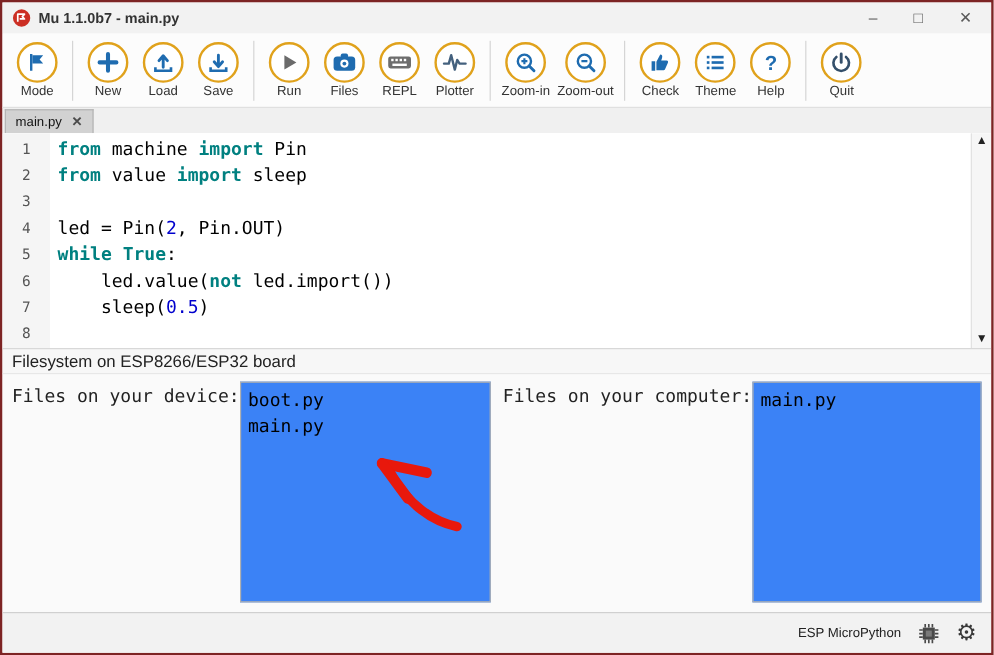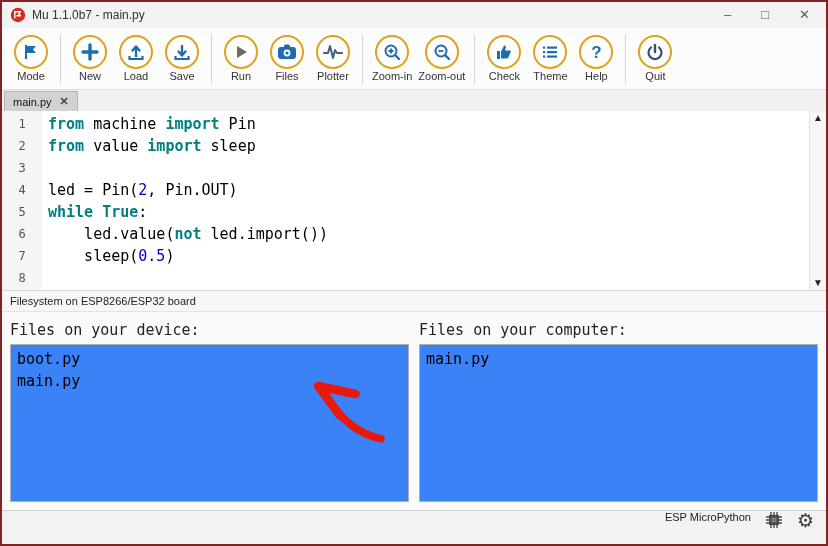--- a/index.html
+++ b/index.html
@@ -3,21 +3,21 @@
 <meta charset="utf-8">
 <style>
   * { box-sizing: border-box; margin: 0; padding: 0; }
   html,body { width:828px; height:546px; }
   body { font-family:"Liberation Sans", sans-serif; background:#fff; }
   .window { width:828px; height:546px; border:2px solid #7d2424; display:flex; flex-direction:column; background:#fff; overflow:hidden; position:relative; }
 
   
   .titlebar { height:26px; background:#f2f2f2; display:flex; align-items:center; padding:0 8px; flex:0 0 auto; }
   .mu-logo { width:16px; height:16px; margin-right:6px; flex:0 0 auto; }
-  .title-text { font-size:12px; color:#333; }
+  .title-text { font-size:12px; color:#333;font-weight:bold; }
   .win-controls { margin-left:auto; display:flex; gap:30px; padding-right:8px; }
   .win-controls span { font-size:13px; color:#5a5a5a; cursor:default; line-height:26px; }
 
   
   .toolbar { height:62px; background:#fcfcfc; border-bottom:1px solid #e0e0e0; display:flex; align-items:center; padding:0 8px; gap:4px; flex:0 0 auto; }
   .tbtn { display:flex; flex-direction:column; align-items:center; min-width:42px; padding:0 1px; cursor:pointer; }
   .tbtn .ring { width:34px; height:34px; border-radius:50%; border:2.5px solid #e0a21c; background:#fff; display:flex; align-items:center; justify-content:center; }
   .tbtn .lbl { font-size:11px; color:#333; margin-top:1px; white-space:nowrap; }
   .sep { width:1px; height:50px; background:#d5d5d5; margin:0 4px; flex:0 0 auto; }
   .icon-glyph { font-size:17px; font-weight:bold; color:#1f6cb0; line-height:1; }
@@ -33,32 +33,32 @@
   .crow { display:flex; height:22px; line-height:22px; font-family:"DejaVu Sans Mono", monospace; font-size:15px; }
   .lnum { width:40px; flex:0 0 40px; text-align:center; color:#555; font-size:12px; }
   .ltext { white-space:pre; padding-left:6px; }
   .tok-kw { color:#008080; font-weight:bold; }
   .tok-num { color:#0000cd; }
   .tok-pl { color:#000;text-align:center; }
   .vscroll { flex:0 0 17px; background:#f6f6f6; border-left:1px solid #e2e2e2; display:flex; flex-direction:column; justify-content:space-between; align-items:center; }
   .scroll-arrow { font-size:10px; color:#222; line-height:14px; cursor:pointer; }
 
   
-  .fs-header { height:22px; background:#f7f7f7; border-top:1px solid #d8d8d8; border-bottom:1px solid #e3e3e3; display:flex; align-items:center; padding-left:8px; font-size:11px; color:#222; flex:0 0 auto; }
+  .fs-header { height:22px; background:#f7f7f7; border-top:1px solid #d8d8d8; border-bottom:1px solid #e3e3e3; display:flex; align-items:center; padding-left:8px; font-size:14px; color:#222; flex:0 0 auto; }
 
   
   .files-pane { flex:1; background:#fafafa; padding:6px 8px 8px 8px; display:flex; gap:10px; position:relative; }
-  .files-col { flex:1; display:flex; flex-direction:column; }
+  .files-col { flex:1; display:flex; }
   .files-title { font-family:"DejaVu Sans Mono", monospace; font-size:15px; color:#222; height:26px; line-height:24px; }
   .files-box { flex:1; background:#3b82f6; border:1px solid #b0b0b0; padding:3px 6px; font-family:"DejaVu Sans Mono", monospace; font-size:15px; overflow:hidden; }
   .fitem { line-height:22px; color:#000; cursor:default; }
   .arrow-overlay { position:absolute; left:0; top:0; width:100%; height:100%; pointer-events:none; }
 
   
-  .statusbar { height:34px; background:#f2f2f2; border-top:1px solid #d0d0d0; display:flex; align-items:flex-start; justify-content:flex-end; gap:14px; padding-right:12px; flex:0 0 auto; }
+  .statusbar { height:34px; background:#f2f2f2; border-top:1px solid #d0d0d0; display:flex; align-items:center; justify-content:flex-end; gap:14px; padding-right:12px; flex:0 0 auto; }
   .status-mode { font-size:11px; color:#222; }
   .gear { font-size:19px; color:#3a3a3a; line-height:1; cursor:pointer; }
 </style>
 </head>
 <body>
 
 <div class="window">
 
   <div class="titlebar">
     <svg class="mu-logo" viewBox="0 0 20 20">
@@ -132,20 +132,35 @@
         <svg width="22" height="20" viewBox="0 0 22 20">
             <rect x="2" y="5" width="18" height="12" rx="3" fill="#1f6cb0"></rect>
             <rect x="8" y="2.5" width="6" height="4" rx="1.5" fill="#1f6cb0"></rect>
             <circle cx="11" cy="11" r="3.4" fill="#fff"></circle>
             <circle cx="11" cy="11" r="1.6" fill="#1f6cb0"></circle>
           </svg>
       </div>
       <div class="lbl">Files</div>
     </div>
 
+    <div class="tbtn">
+      <div class="ring">
+        <svg width="22" height="20" viewBox="0 0 22 20">
+            <rect x="1.5" y="5" width="19" height="10" rx="2" fill="#6e6e6e"></rect>
+            <g fill="#fff">
+              <rect x="4" y="7" width="2" height="2"></rect>
+              <rect x="7.5" y="7" width="2" height="2"></rect>
+              <rect x="11" y="7" width="2" height="2"></rect>
+              <rect x="14.5" y="7" width="2" height="2"></rect>
+              <rect x="5" y="11" width="12" height="2"></rect>
+            </g>
+          </svg>
+      </div>
+      <div class="lbl">REPL</div>
+    </div>
 
     <div class="tbtn">
       <div class="ring">
         <svg width="22" height="20" viewBox="0 0 22 20">
             <path d="M2 11 L6 11 8 4 11 16 13 8 15 11 20 11" fill="none" stroke="#44617e" stroke-width="2" stroke-linejoin="round" stroke-linecap="round"></path>
           </svg>
       </div>
       <div class="lbl">Plotter</div>
     </div>
 

